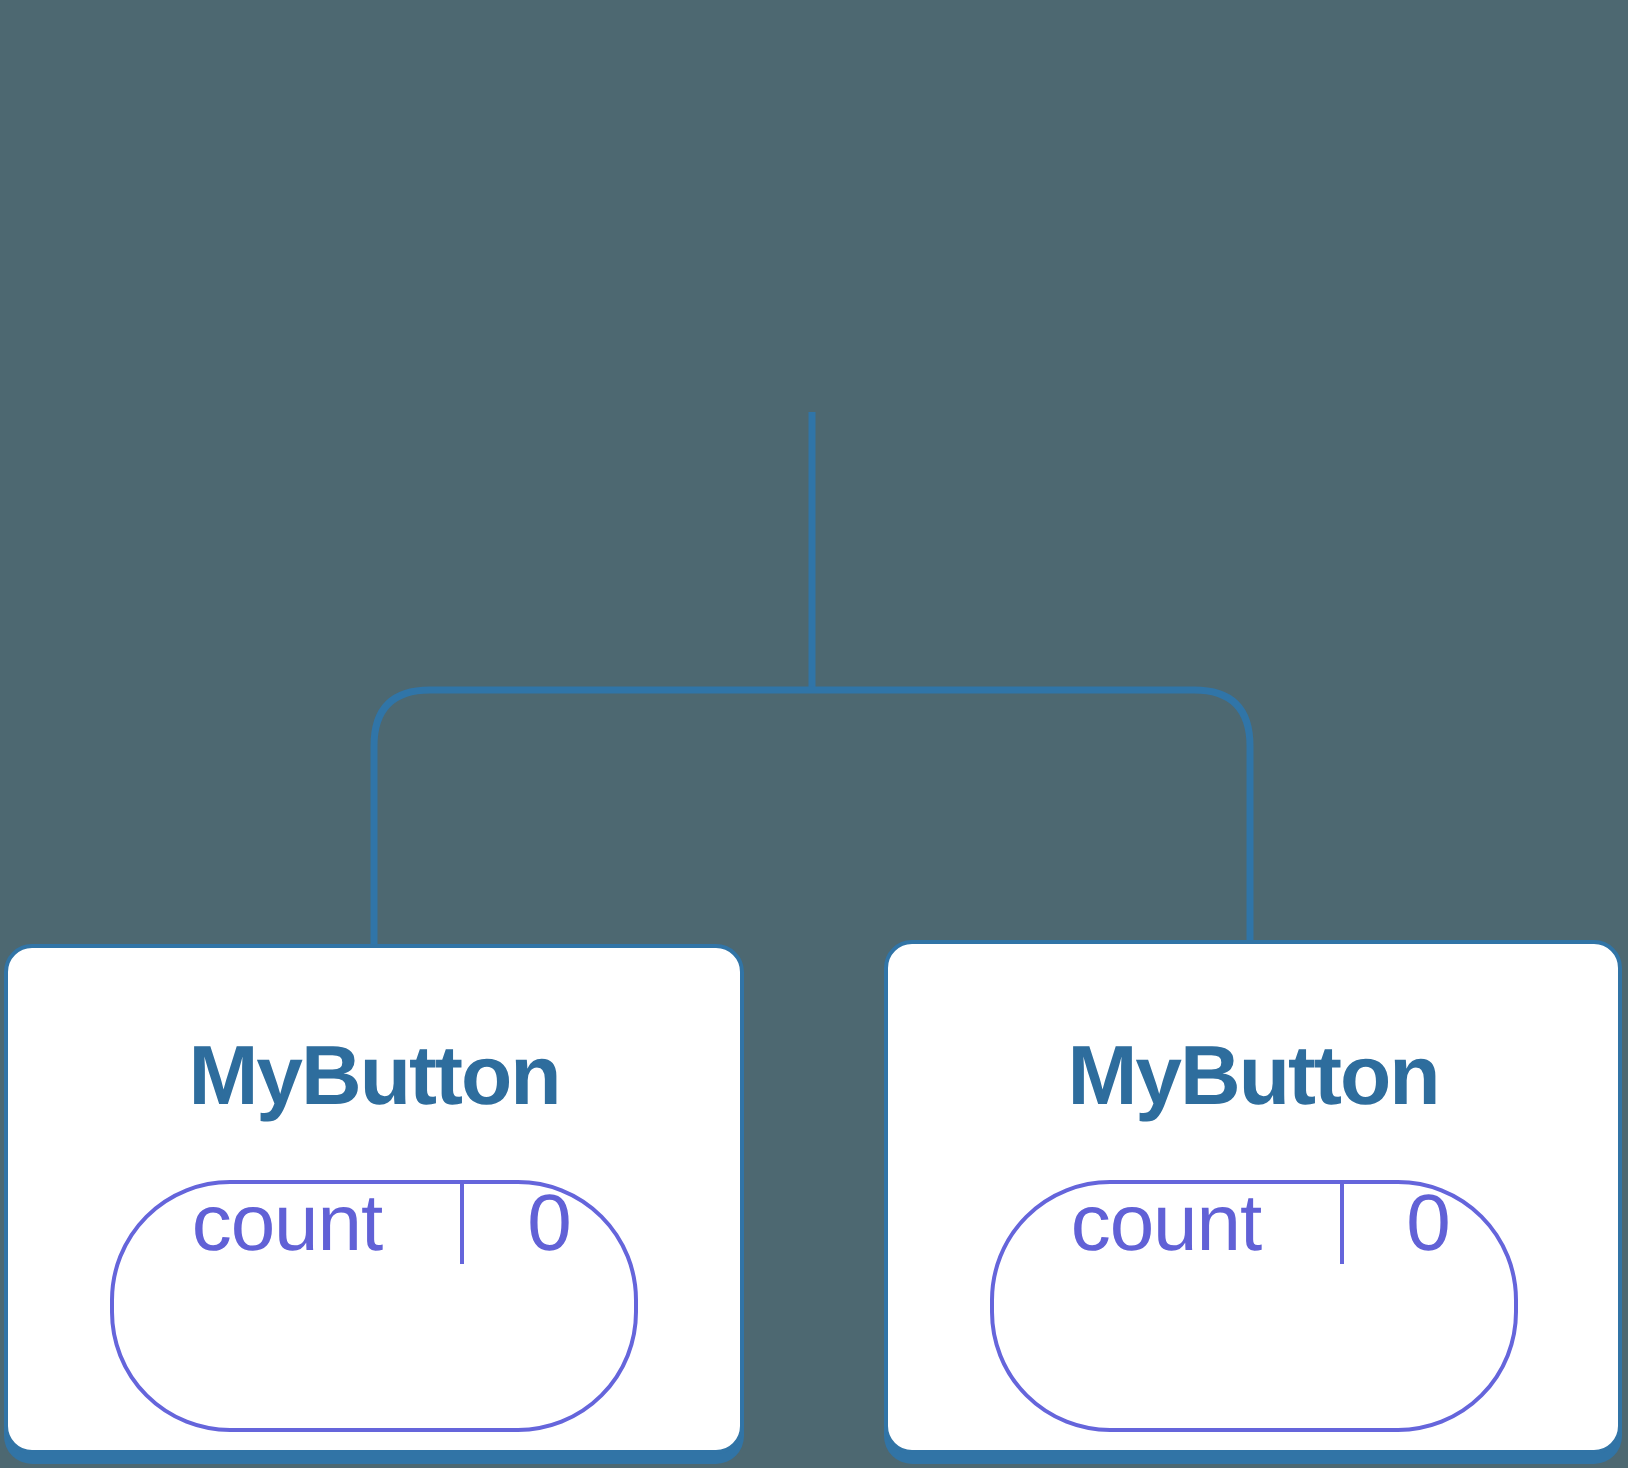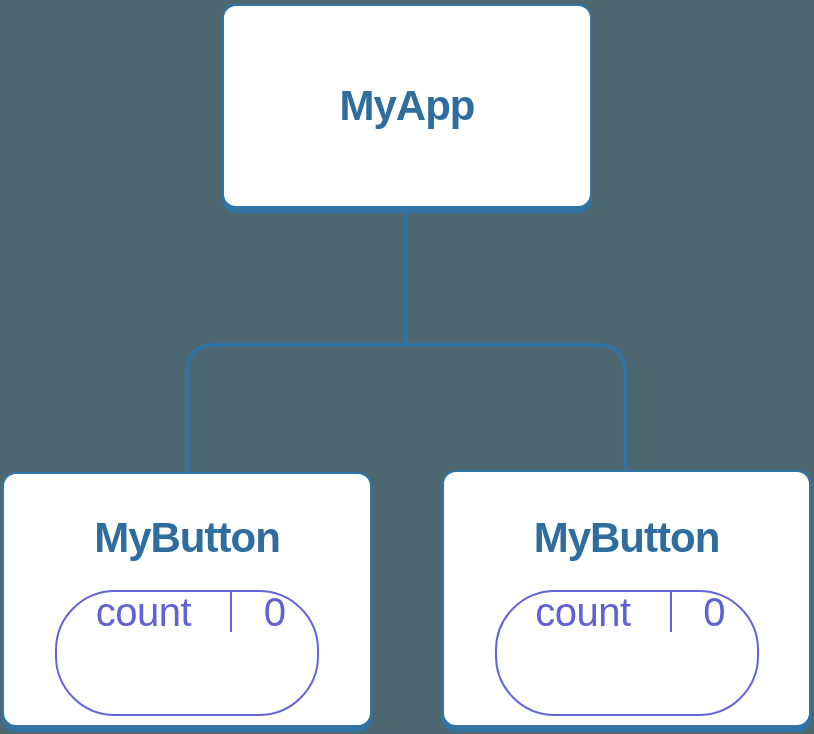--- a/index.html
+++ b/index.html
@@ -102,23 +102,20 @@
 
 <div class="canvas">
 
   <svg class="connectors" viewBox="0 0 814 734" xmlns="http://www.w3.org/2000/svg" aria-hidden="true">
 
     <path d="M 406 206 L 406 345" fill="none" stroke="#3075A8" stroke-width="3.5"></path>
 
     <path d="M 187 474 L 187 373 Q 187 345 215 345 L 597 345 Q 625 345 625 373 L 625 474" fill="none" stroke="#3075A8" stroke-width="3.5"></path>
   </svg>
 
-  <div class="node node-app">
-    <div class="node-title">MyApp</div>
-  </div>
 
   <div class="node node-button-left">
     <div class="node-title">MyButton</div>
     <div class="state-pill">
       <div class="pill-key-cell">
         <span class="pill-text">count</span>
       </div>
       <div class="pill-value-cell">
         <span class="pill-text">0</span>
       </div>

